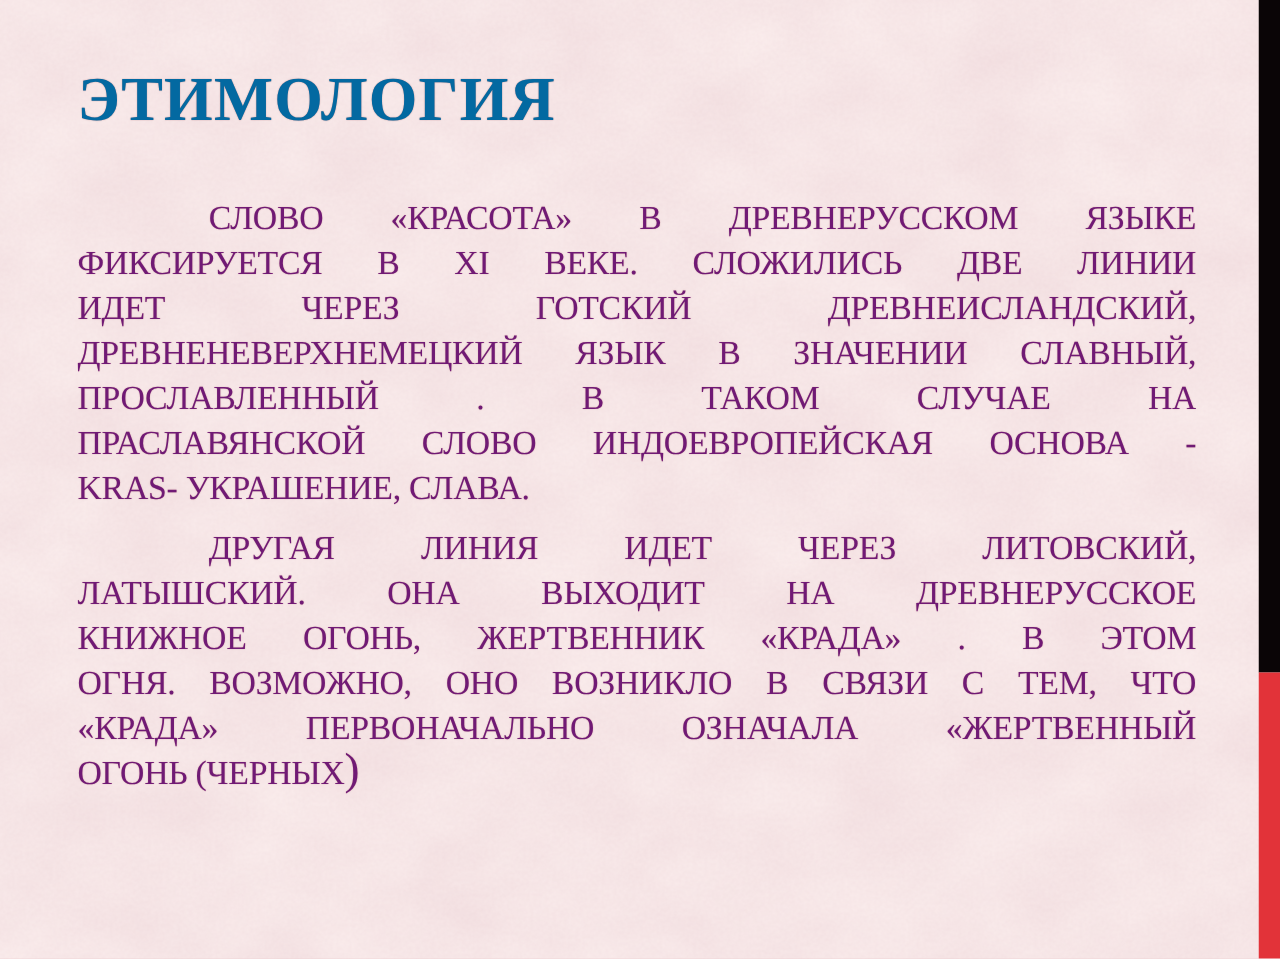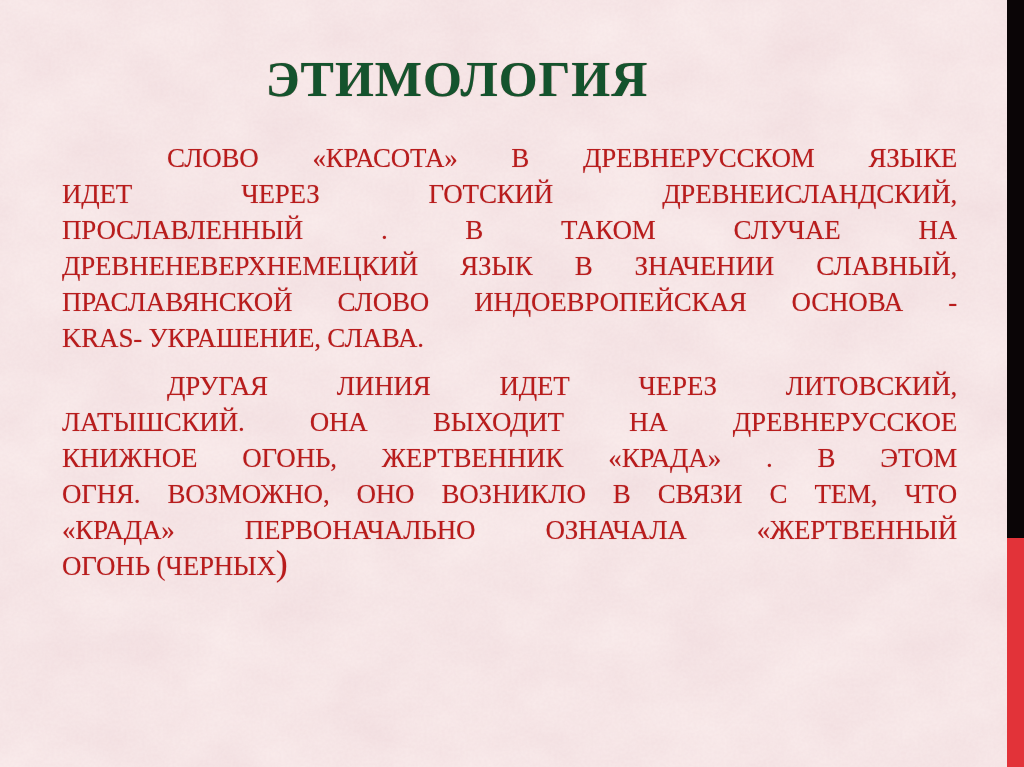--- a/index.html
+++ b/index.html
@@ -8,31 +8,30 @@
     width:1024px; height:767px;
     overflow:hidden;
     background:#e9c3c7;
     font-family:"Liberation Serif","DejaVu Serif",serif;
   }
   .texture { position:absolute; left:0; top:0; width:1024px; height:767px; display:block; }
   .content { position:absolute; left:62px; top:0; width:895px; z-index:2; }
   .title {
     margin:54px 0 0 0;
     padding-right:105px;
-    text-align:center;
     font-size:50px;
     line-height:1;
     font-weight:bold;
     letter-spacing:1px;
-    color:#14532d;
+    color:#0369a1;
     text-shadow:0 0 1px rgba(120,10,15,0.45);
   }
   .body-text {
-    margin-top:36px;
-    color:#b91c1c;
+    margin-top:52px;
+    color:#701a75;
     font-size:27px;
     line-height:36px;
     letter-spacing:-0.2px;
     text-shadow:0 0 1px rgba(140,20,25,0.35);
   }
   .line {
     text-align:justify;
     text-align-last:justify;
     height:36px;
     overflow:hidden;
@@ -79,23 +78,24 @@
     <rect width="1024" height="767" filter="url(#marble)"></rect>
     <rect width="1024" height="767" filter="url(#grain)"></rect>
   </svg>
 
   <div class="content">
     <h1 class="title">ЭТИМОЛОГИЯ</h1>
 
     <div class="body-text">
       <div class="para1">
         <div class="line first">СЛОВО «КРАСОТА» В ДРЕВНЕРУССКОМ ЯЗЫКЕ</div>
+        <div class="line">ФИКСИРУЕТСЯ В XI ВЕКЕ. СЛОЖИЛИСЬ ДВЕ ЛИНИИ</div>
         <div class="line">ИДЕТ ЧЕРЕЗ ГОТСКИЙ ДРЕВНЕИСЛАНДСКИЙ,</div>
+        <div class="line">ДРЕВНЕНЕВЕРХНЕМЕЦКИЙ ЯЗЫК В ЗНАЧЕНИИ СЛАВНЫЙ,</div>
         <div class="line">ПРОСЛАВЛЕННЫЙ . В ТАКОМ СЛУЧАЕ НА</div>
-        <div class="line">ДРЕВНЕНЕВЕРХНЕМЕЦКИЙ ЯЗЫК В ЗНАЧЕНИИ СЛАВНЫЙ,</div>
         <div class="line">ПРАСЛАВЯНСКОЙ СЛОВО ИНДОЕВРОПЕЙСКАЯ ОСНОВА -</div>
         <div class="line last">KRAS- УКРАШЕНИЕ, СЛАВА.</div>
       </div>
 
       <div class="para2">
         <div class="line first">ДРУГАЯ ЛИНИЯ ИДЕТ ЧЕРЕЗ ЛИТОВСКИЙ,</div>
         <div class="line">ЛАТЫШСКИЙ. ОНА ВЫХОДИТ НА ДРЕВНЕРУССКОЕ</div>
         <div class="line">КНИЖНОЕ ОГОНЬ, ЖЕРТВЕННИК «КРАДА» . В ЭТОМ</div>
         <div class="line">ОГНЯ. ВОЗМОЖНО, ОНО ВОЗНИКЛО В СВЯЗИ С ТЕМ, ЧТО</div>
         <div class="line">«КРАДА» ПЕРВОНАЧАЛЬНО ОЗНАЧАЛА «ЖЕРТВЕННЫЙ</div>

